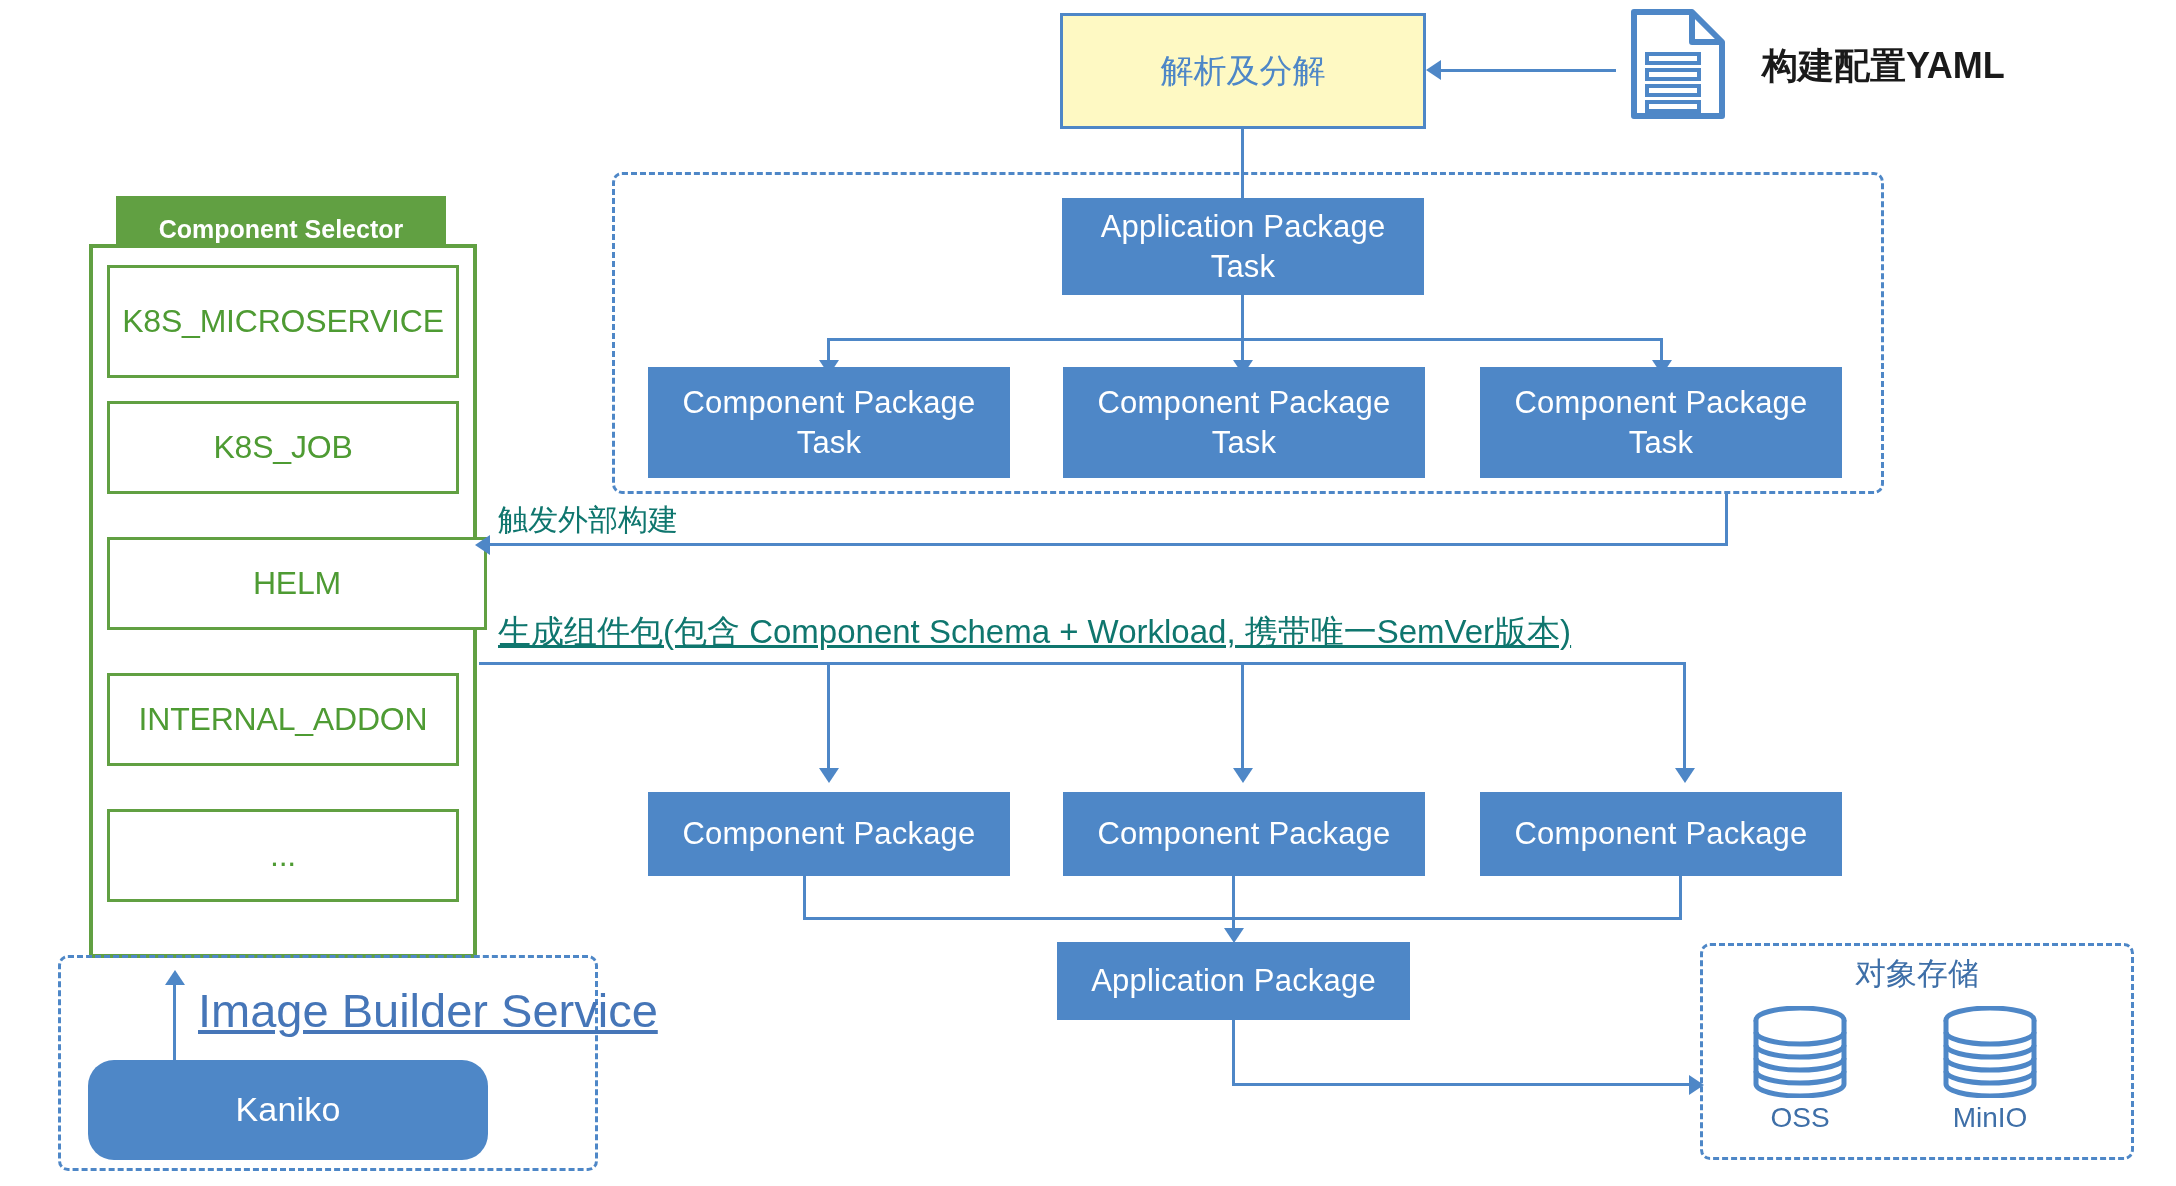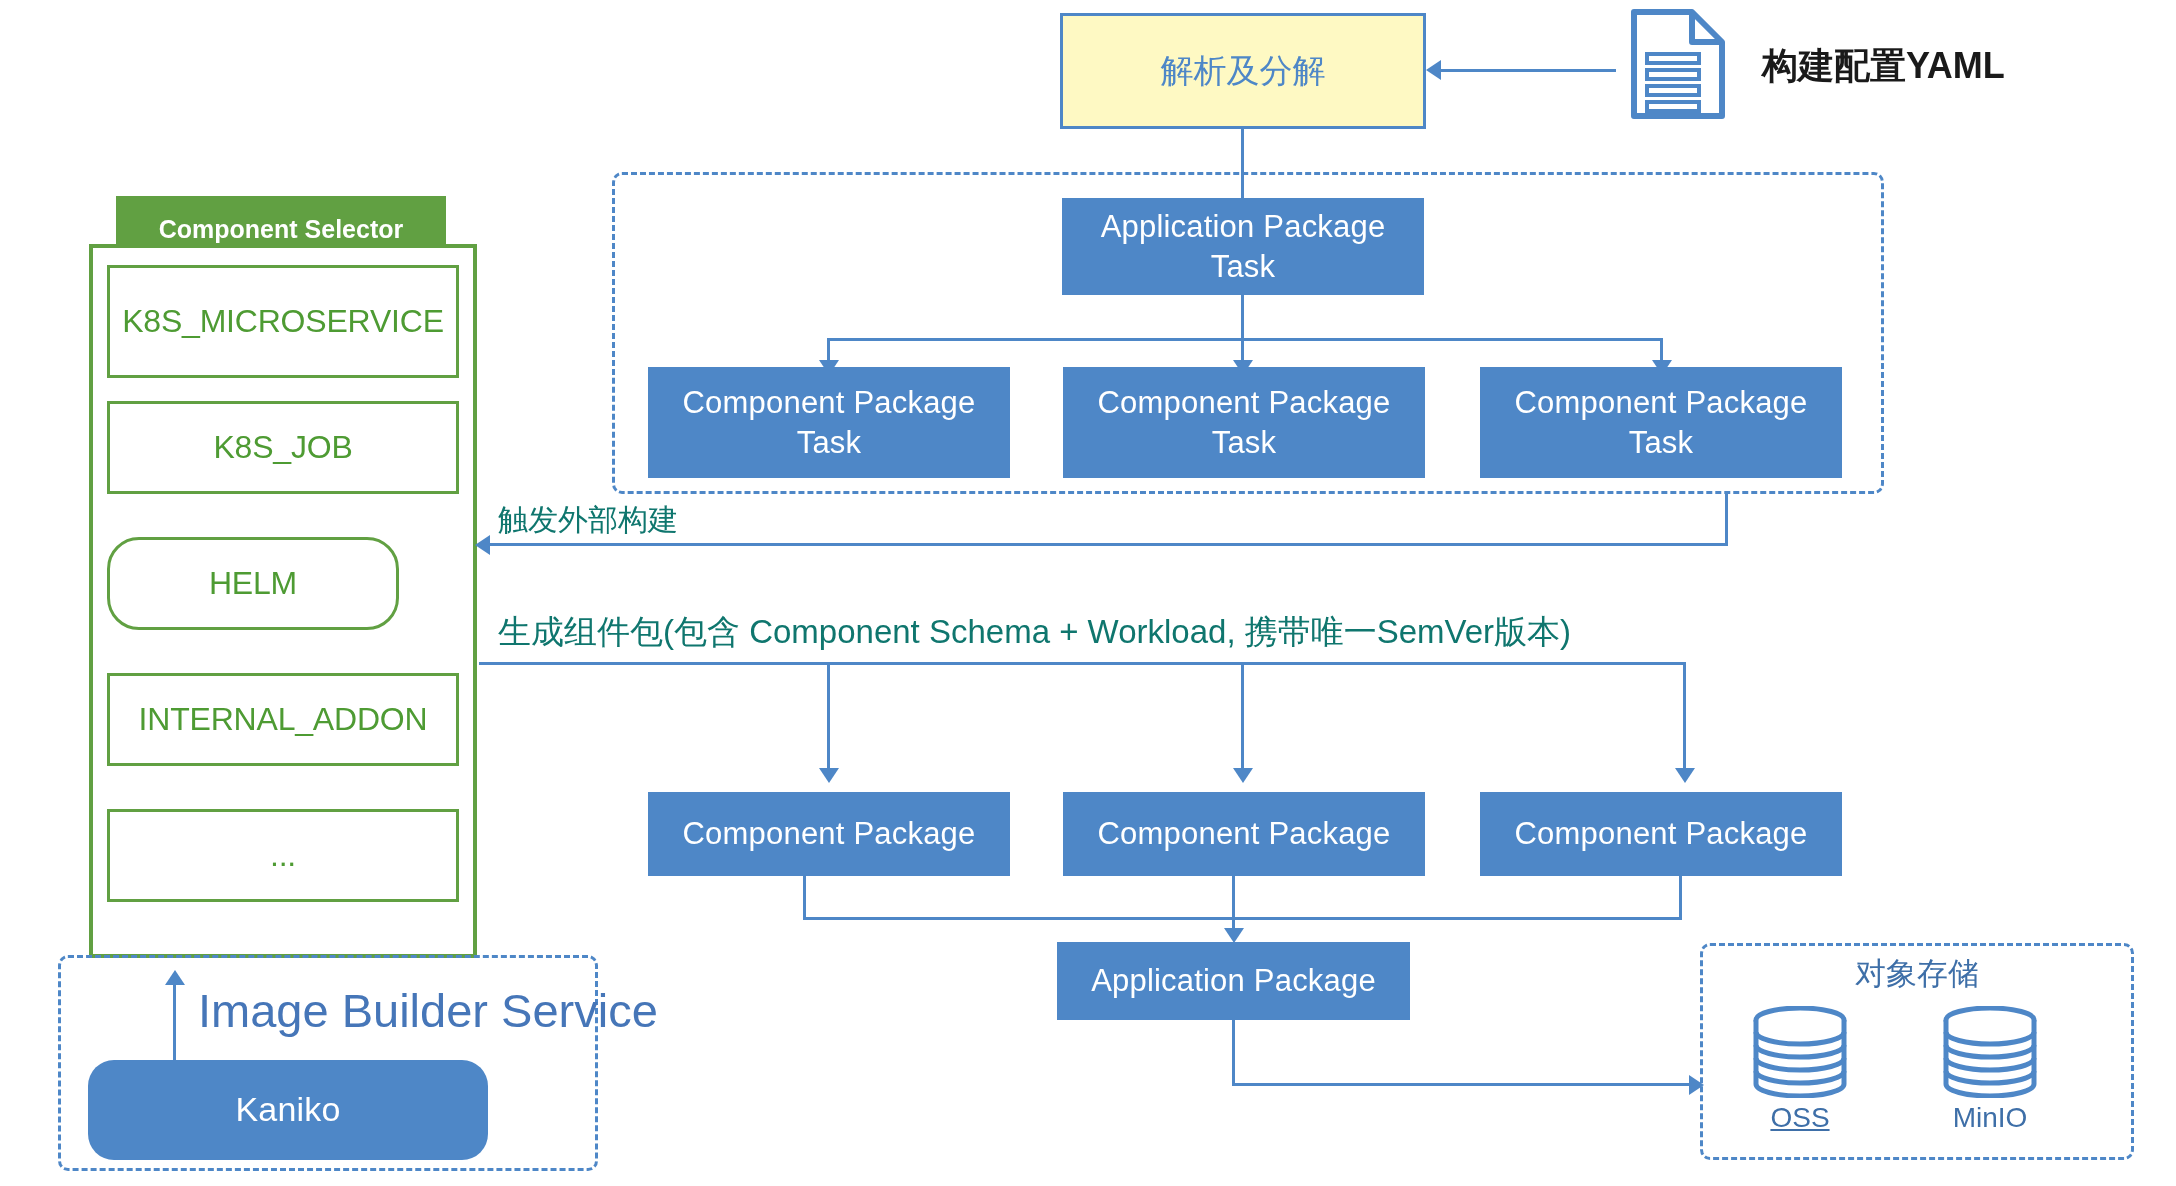--- a/index.html
+++ b/index.html
@@ -77,21 +77,21 @@
     font-size: 32px;
     letter-spacing: -0.2px;
   }
 
   
   .blue-label {
     color: #0f766e;
     font-size: 30px;
     white-space: nowrap;
   }
-  .blue-label.big { font-size: 33px; }
+  .blue-label.big { font-size: 33px; text-decoration: underline; }
   .dark-label {
     color: #1a1a1a;
     font-size: 36px;
     font-weight: 700;
     white-space: nowrap;
     margin-left: 20px;
   }
   .storage-title {
     color: #3E6FA8;
     font-size: 31px;
@@ -208,21 +208,21 @@
   </div>
 
   <div class="abs selector-body" style="left:89px; top:244px; width:388px; height:714px;"></div>
 
   <div class="abs selector-item" style="left:107px; top:265px; width:352px; height:113px;">
     <span>K8S_MICROSERVICE</span>
   </div>
   <div class="abs selector-item" style="left:107px; top:401px; width:352px; height:93px;">
     <span>K8S_JOB</span>
   </div>
-  <div class="abs selector-item" style="left:107px; top:537px; width:292px; height:93px;border-radius:32px;">
+  <div class="abs selector-item" style="left:107px; top:537px; width:380px; height:93px;">
     <span>HELM</span>
   </div>
   <div class="abs selector-item" style="left:107px; top:673px; width:352px; height:93px;">
     <span>INTERNAL_ADDON</span>
   </div>
   <div class="abs selector-item" style="left:107px; top:809px; width:352px; height:93px;">
     <span>...</span>
   </div>
 
   <div class="abs blue-label" style="left:498px; top:500px;">触发外部构建</div>
@@ -276,21 +276,21 @@
   <div class="abs" style="left:1752px; top:1006px; width:96px; height:92px;">
     <svg width="96" height="92" viewBox="0 0 96 92">
       <ellipse cx="48" cy="14" rx="44" ry="12" fill="#ffffff" stroke="#4E87C7" stroke-width="5"></ellipse>
       <path d="M4 14 V78 A44 12 0 0 0 92 78 V14" fill="#ffffff" stroke="#4E87C7" stroke-width="5"></path>
       <path d="M4 26 A44 12 0 0 0 92 26" fill="none" stroke="#4E87C7" stroke-width="5"></path>
       <path d="M4 39 A44 12 0 0 0 92 39" fill="none" stroke="#4E87C7" stroke-width="5"></path>
       <path d="M4 52 A44 12 0 0 0 92 52" fill="none" stroke="#4E87C7" stroke-width="5"></path>
       <path d="M4 65 A44 12 0 0 0 92 65" fill="none" stroke="#4E87C7" stroke-width="5"></path>
     </svg>
   </div>
-  <div class="abs storage-caption" style="left:1752px; top:1102px; width:96px;text-decoration:underline;">OSS</div>
+  <div class="abs storage-caption" style="left:1752px; top:1102px; width:96px;">OSS</div>
 
   <div class="abs" style="left:1942px; top:1006px; width:96px; height:92px;">
     <svg width="96" height="92" viewBox="0 0 96 92">
       <ellipse cx="48" cy="14" rx="44" ry="12" fill="#ffffff" stroke="#4E87C7" stroke-width="5"></ellipse>
       <path d="M4 14 V78 A44 12 0 0 0 92 78 V14" fill="#ffffff" stroke="#4E87C7" stroke-width="5"></path>
       <path d="M4 26 A44 12 0 0 0 92 26" fill="none" stroke="#4E87C7" stroke-width="5"></path>
       <path d="M4 39 A44 12 0 0 0 92 39" fill="none" stroke="#4E87C7" stroke-width="5"></path>
       <path d="M4 52 A44 12 0 0 0 92 52" fill="none" stroke="#4E87C7" stroke-width="5"></path>
       <path d="M4 65 A44 12 0 0 0 92 65" fill="none" stroke="#4E87C7" stroke-width="5"></path>
     </svg>

